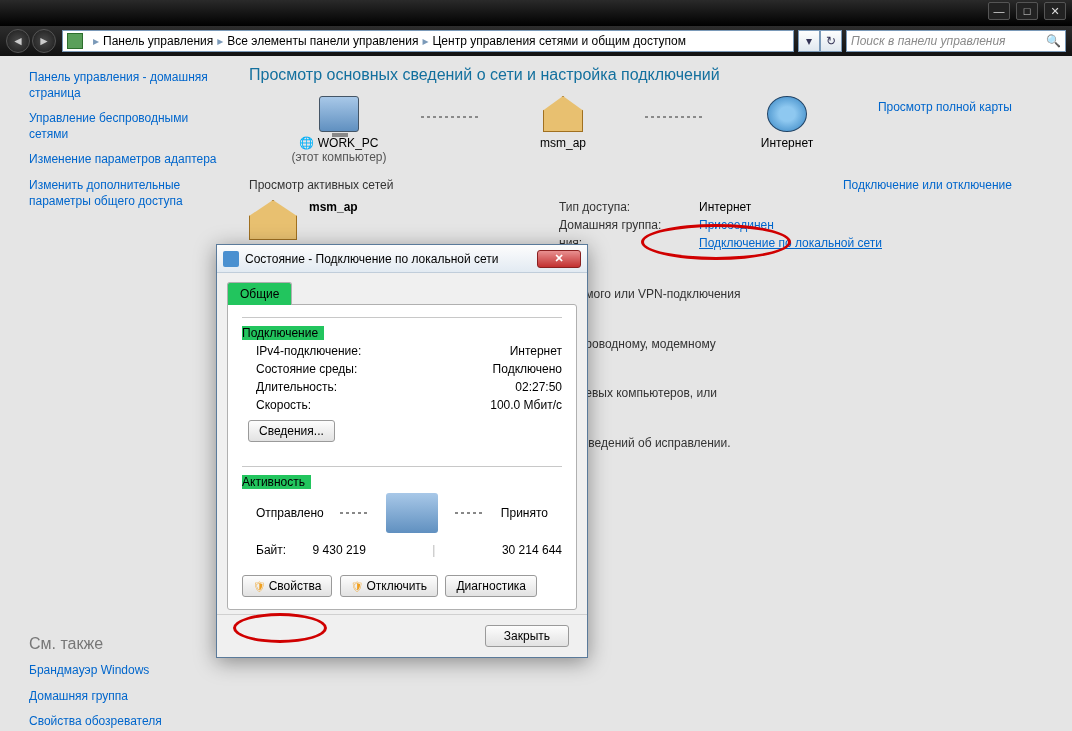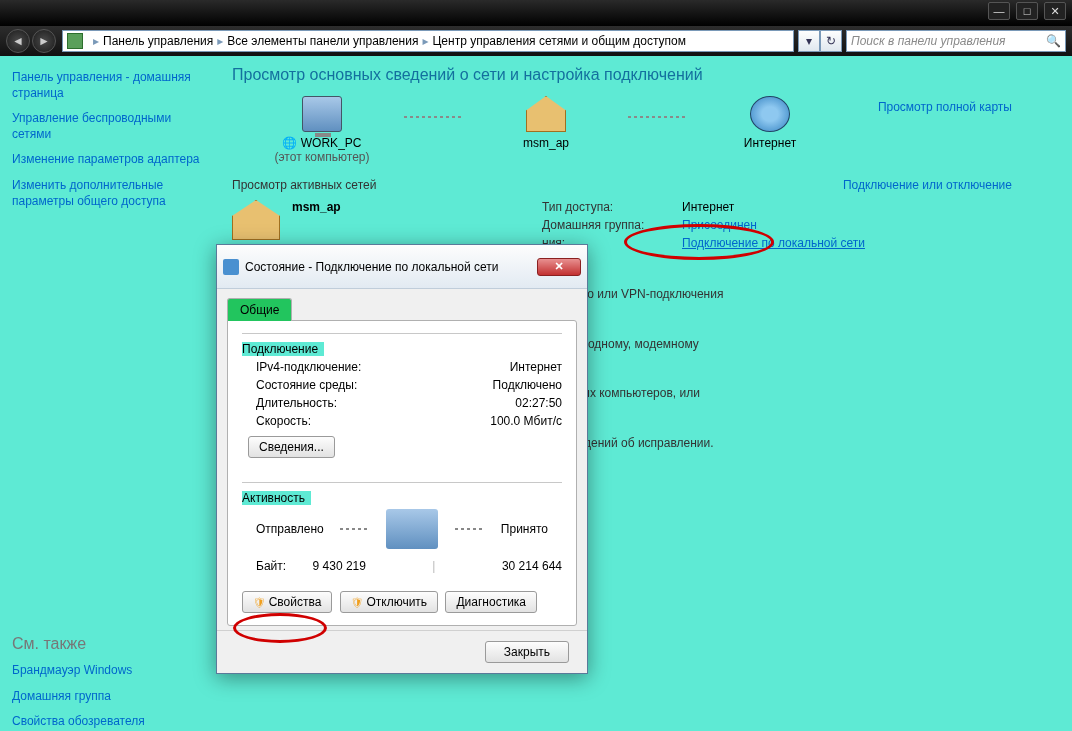--- a/index.html
+++ b/index.html
@@ -16,21 +16,21 @@
 .addr-box { flex: 1; height: 22px; background: #fff; border: 1px solid #7a99b8; margin: 0 4px; display: flex; align-items: center; padding: 0 4px; font-size: 12px; color:#000; }
 .addr-box .ico { width:16px;height:16px;background:#5a9f5a;margin-right:6px;border:1px solid #2d6e2d; }
 .addr-box .crumb { color:#000; }
 .addr-box .sep { margin:0 4px; color:#7a99b8; }
 .addr-actions { display:flex; }
 .addr-act { width:22px;height:22px;border:1px solid #7a99b8;background:linear-gradient(#fefefe,#e0e8ef);display:flex;align-items:center;justify-content:center;color:#335; }
 .search-box { width: 220px; height: 22px; background:#fff; border:1px solid #7a99b8; margin-left:4px; display:flex; align-items:center; padding:0 4px; color:#8a8a8a; font-style:italic; position:relative;}
 .search-box .mag { position:absolute; right:4px; color:#5080b0; font-style:normal; }
 
 
-.content { display: flex; height: calc(731px - 56px); background:#5eead4; }
+.content { display: flex; height: calc(731px - 56px); background:#e5e5e5;padding-left:17px; }
 .sidebar { width: 212px; padding: 14px 12px; }
 .sidebar a { display:block; color:#0066cc; text-decoration:none; margin-bottom:10px; line-height:1.3; cursor:pointer; }
 .sidebar .see-also { margin-top: 426px; color:#777; font-size:16px; margin-bottom:10px; }
 
 .main { flex:1; padding: 10px 20px; position:relative; }
 .main h1 { color:#13709e; font-size:16px; font-weight:normal; margin-bottom:12px; }
 
 .topology { display:flex; align-items:flex-start; gap:22px; margin-left:30px; }
 .topo-node { text-align:center; width:120px; }
 .topo-node .ic { width:40px;height:36px;margin:0 auto 4px; }
@@ -58,31 +58,31 @@
 .conn-link { color:#0066cc; text-decoration:underline; cursor:pointer; }
 
 .hidden-text { color:#333; margin-left:310px; line-height:2.8; margin-top:28px; }
 .hidden-text div { margin-bottom: 16px;}
 
 
 .ellipse { position:absolute;border:3px solid #d00000;border-radius:50%;pointer-events:none;z-index:50; }
 
 
 .modal { position:absolute; left:216px; top:244px; width:372px; background:#f0f0f0; border:1px solid #5a7a9a; box-shadow:0 4px 20px rgba(0,0,0,0.4); z-index:30; }
-.modal-title { height:44px; background:linear-gradient(#fdfdfd,#e2eaf2); display:flex; align-items:center; padding:12px 6px; border-bottom:1px solid #c0cddA; }
+.modal-title { height:28px; background:linear-gradient(#fdfdfd,#e2eaf2); display:flex; align-items:center; padding:12px 6px; border-bottom:1px solid #c0cddA; }
 .modal-title .t-ic { width:16px;height:16px;background:#4a90d0;border-radius:2px;margin-right:6px; }
 .modal-title span { color:#000; }
 .modal-close { margin-left:auto; width:44px;height:18px;background:linear-gradient(#e89090,#c23030);border:1px solid #8a2020;border-radius:3px;color:#fff;display:flex;align-items:center;justify-content:center;font-weight:bold;font-size:11px; }
 
 .tab-strip { padding:8px 10px 0; }
 .tab { display:inline-block;padding:4px 12px;background:#22c55e;border:1px solid #b0b0b0;border-bottom:none;border-radius:3px 3px 0 0;position:relative;top:1px; }
 .tab-body { background:#fff;border:1px solid #b0b0b0;margin:0 10px;padding:12px 14px;border-radius:0 3px 3px 3px; }
 
 .fieldset { border:none;border-top:1px solid #c8c8c8;padding-top:8px;margin-bottom:12px; }
-.fieldset .legend { background:#5eead4;margin-top:-16px;display:inline-block;padding-right:6px;color:#000; }
+.fieldset .legend { background:#22c55e;margin-top:-16px;display:inline-block;padding-right:6px;color:#000; }
 .fkv { display:flex;justify-content:space-between;margin:4px 0 4px 14px;color:#000; }
 
 .btn { display:inline-block;padding:3px 10px;background:linear-gradient(#fdfdfd,#e2e2e2);border:1px solid #9a9a9a;border-radius:3px;cursor:pointer;color:#000;margin-right:4px; }
 .btn.shield:before { content:"🛡";margin-right:3px;font-size:10px;color:#f0a020; }
 
 .activity { display:flex;align-items:center;justify-content:space-between;margin:4px 14px; }
 .act-ic { width:52px;height:40px;background:linear-gradient(#a8c8e8,#6090c0);border-radius:3px;position:relative; }
 .act-line { width:30px;height:2px;background:repeating-linear-gradient(90deg,#888 0 3px,transparent 3px 6px); }
 
 .modal-footer { padding:10px 14px;text-align:right;border-top:1px solid #d0d0d0;margin-top:4px; }

